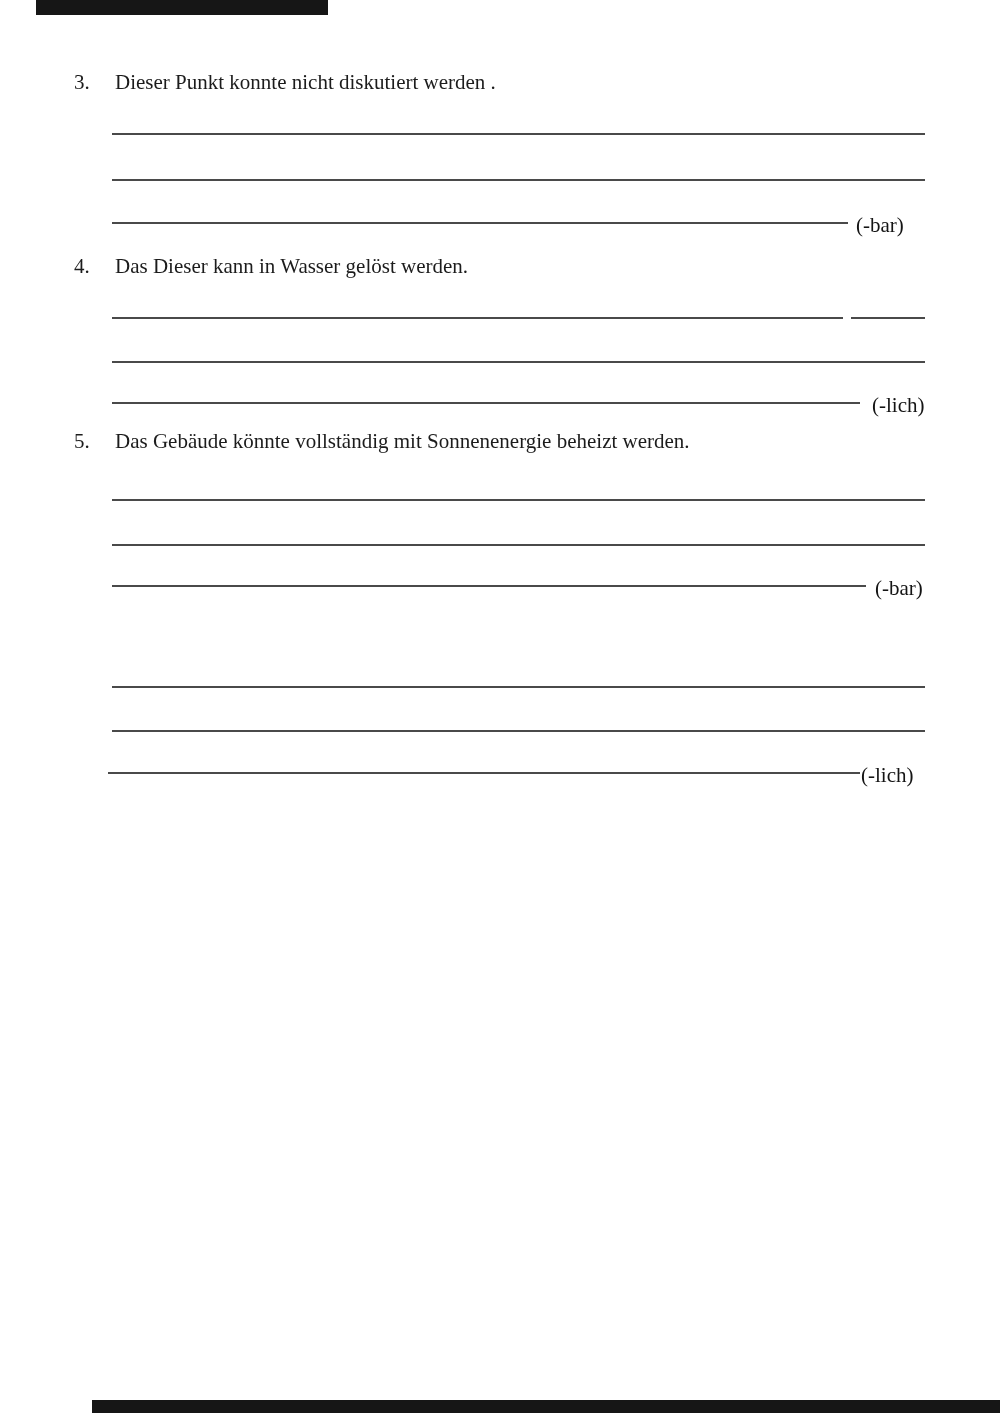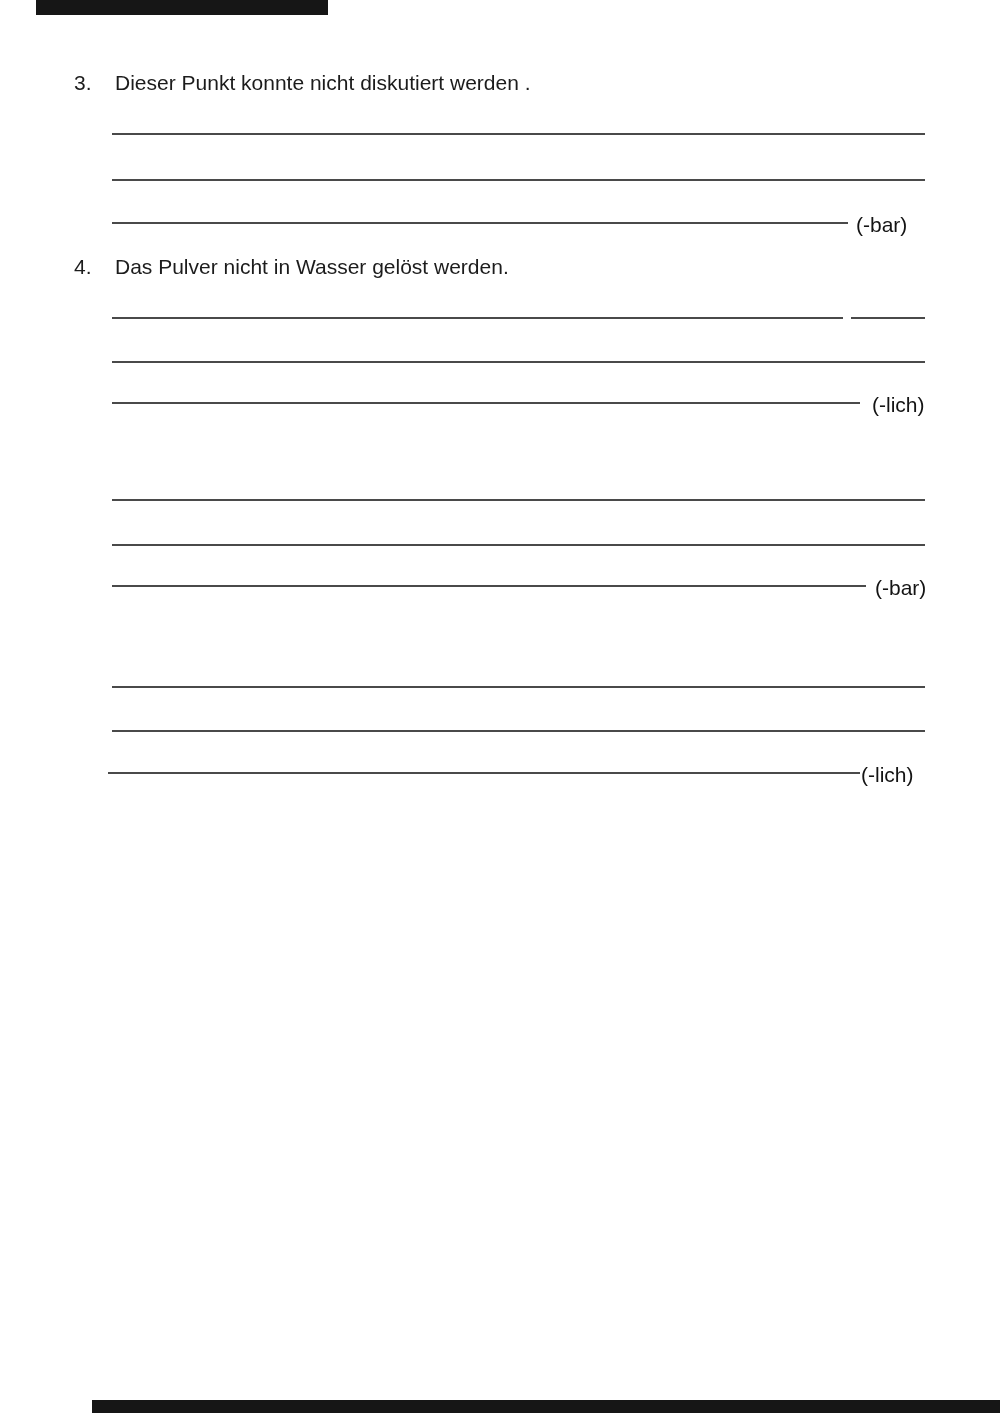--- a/index.html
+++ b/index.html
@@ -2,21 +2,21 @@
 <html><head>
 <meta charset="utf-8">
 <style>
   html, body { margin: 0; padding: 0; background: #e8e8e8; }
   .page {
     position: relative;
     width: 1000px;
     height: 1413px;
     margin: 0 auto;
     background: #ffffff;
-    font-family: Liberation Sans, sans-serif;
+    font-family: Liberation Serif, serif;
     color: #1c1c1c;
     overflow: hidden;
   }
   .sentence-row {
     position: absolute;
     left: 74px;
     font-size: 21px;
     line-height: 1.1;
     white-space: nowrap;
     color: #1c1c1c;
@@ -58,28 +58,31 @@
 
   <div class="sentence-row" style="top:71px;">
     <span class="item-num">3.</span><span>Dieser Punkt konnte nicht diskutiert werden .</span>
   </div>
   <div class="blank" style="top:133px; left:112px; width:813px;"></div>
   <div class="blank" style="top:179px; left:112px; width:813px;"></div>
   <div class="blank" style="top:222px; left:112px; width:736px;"></div>
   <span class="suffix" style="top:201px; left:856px;">(-bar)</span>
 
   <div class="sentence-row" style="top:255px;">
-    <span class="item-num">4.</span><span>Das Pulver nicht in Wasser gelöst werden.</span>
+    <span class="item-num">4.</span><span>Das Dieser kann in Wasser gelöst werden.</span>
   </div>
   <div class="blank" style="top:317px; left:112px; width:731px;"></div>
   <div class="blank" style="top:317px; left:851px; width:74px;"></div>
   <div class="blank" style="top:361px; left:112px; width:813px;"></div>
   <div class="blank" style="top:402px; left:112px; width:748px;"></div>
   <span class="suffix" style="top:381px; left:872px;">(-lich)</span>
 
+  <div class="sentence-row" style="top:430px;">
+    <span class="item-num">5.</span><span>Das Gebäude könnte vollständig mit Sonnenenergie beheizt werden.</span>
+  </div>
   <div class="blank" style="top:499px; left:112px; width:813px;"></div>
   <div class="blank" style="top:544px; left:112px; width:813px;"></div>
   <div class="blank" style="top:585px; left:112px; width:754px;"></div>
   <span class="suffix" style="top:564px; left:875px;">(-bar)</span>
 
   <div class="blank" style="top:686px; left:112px; width:813px;"></div>
   <div class="blank" style="top:730px; left:112px; width:813px;"></div>
   <div class="blank" style="top:772px; left:108px; width:752px;"></div>
   <span class="suffix" style="top:751px; left:861px;">(-lich)</span>
 

